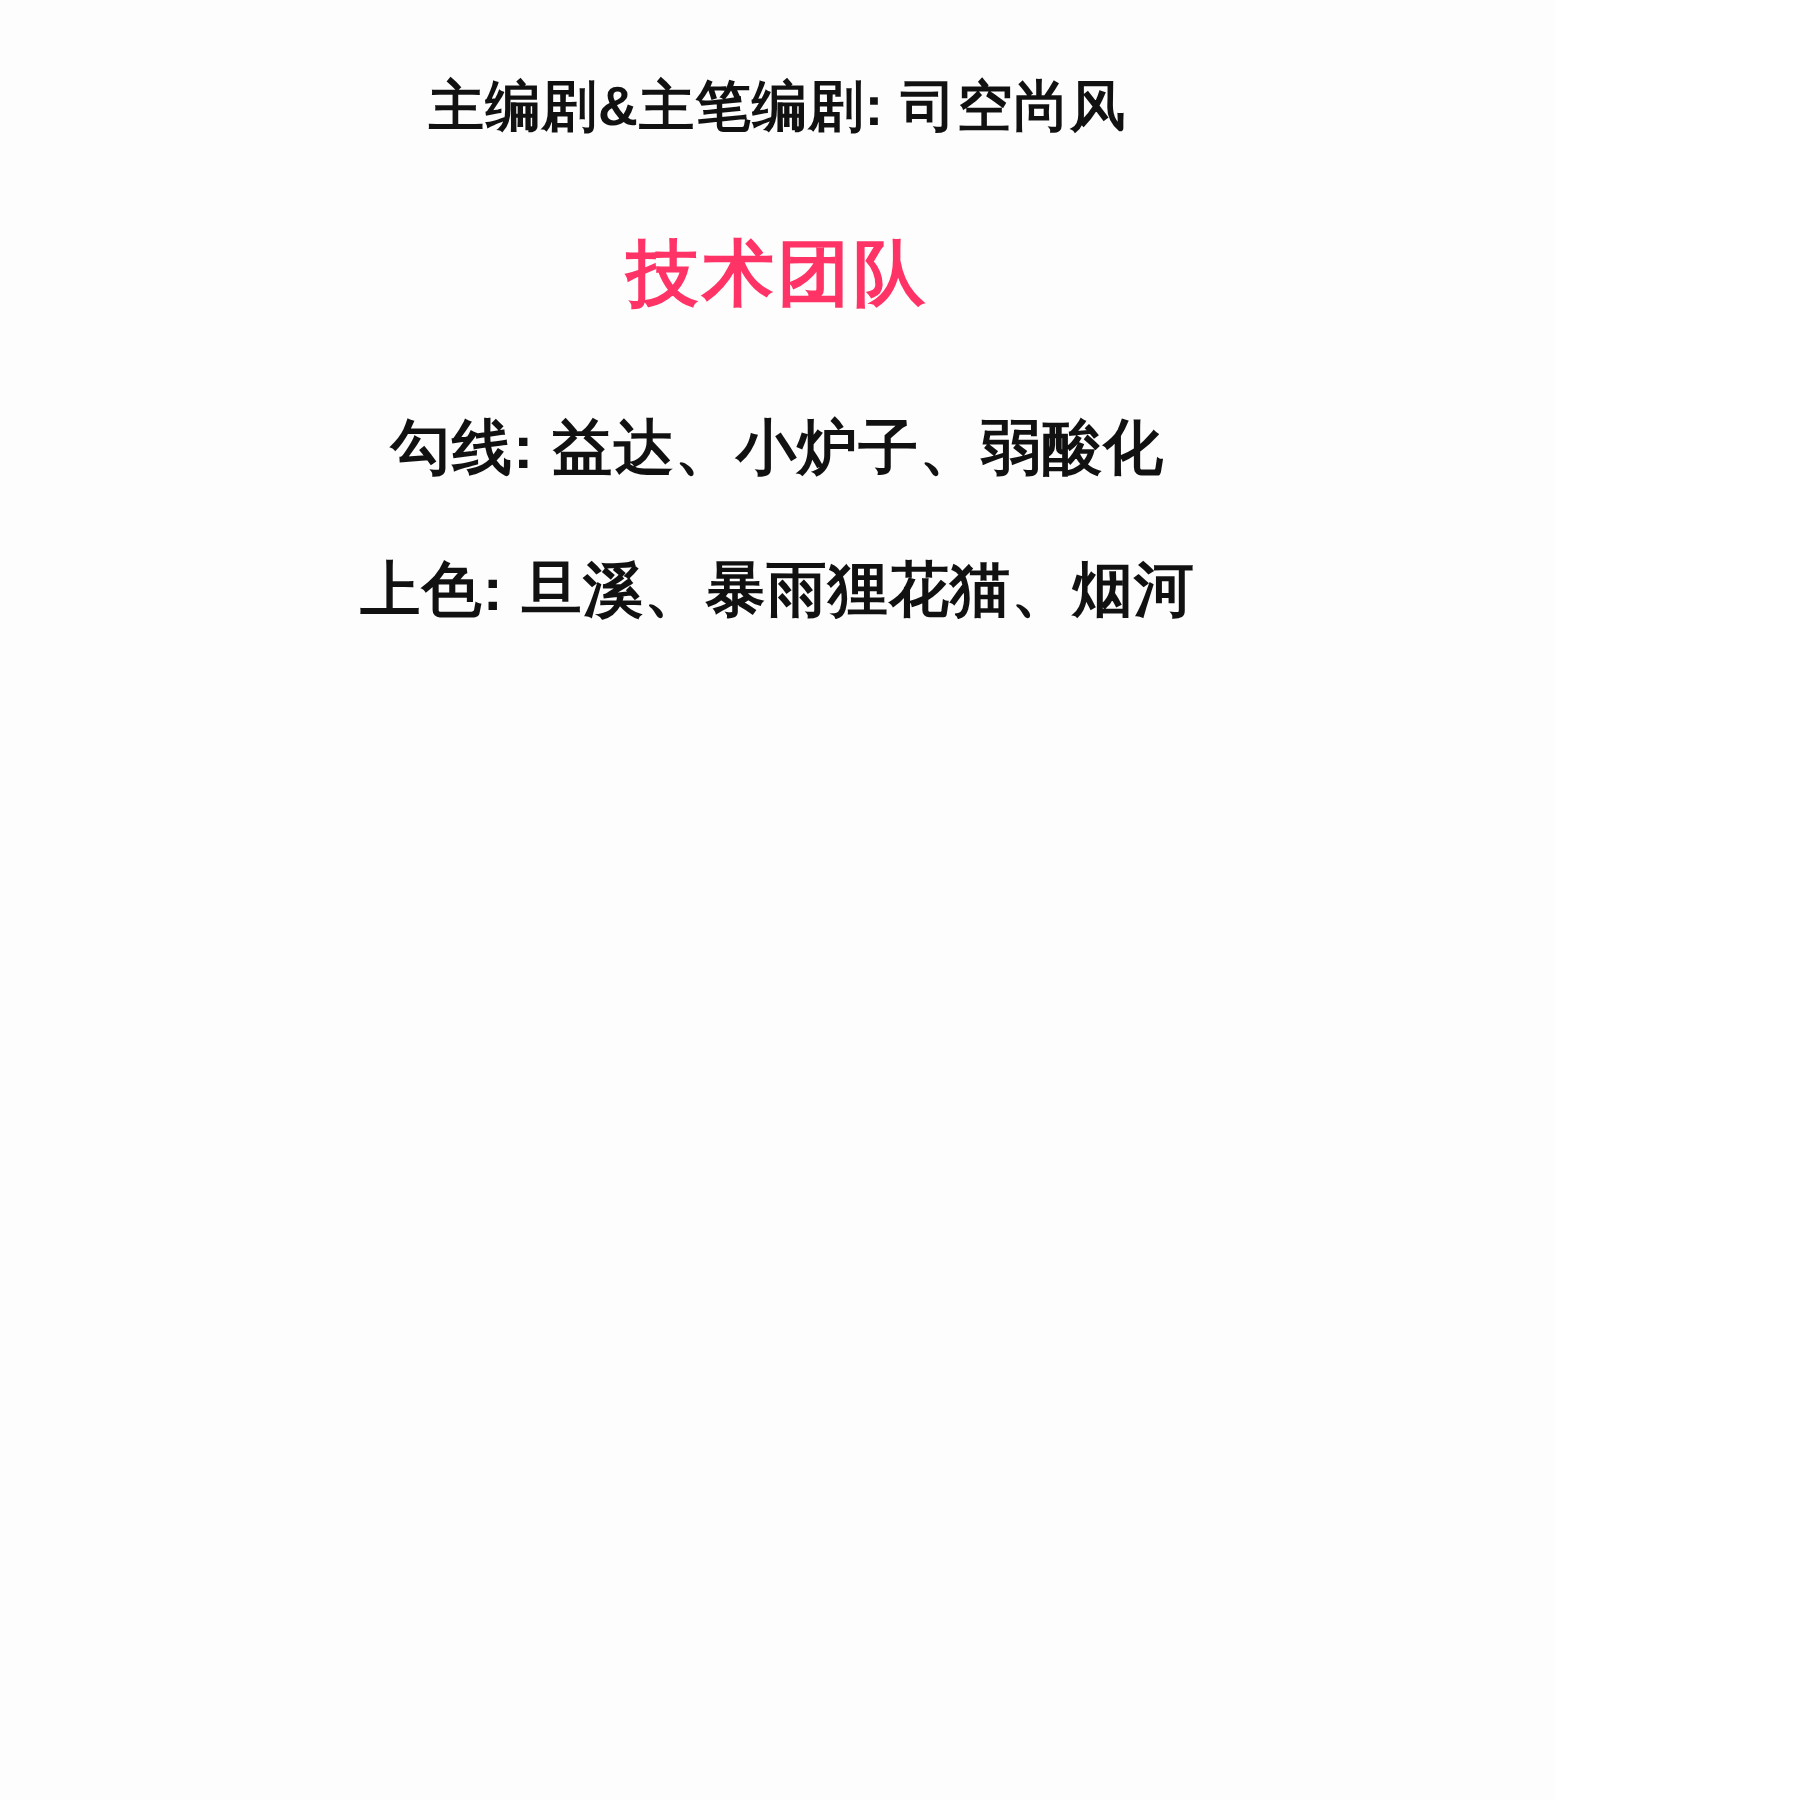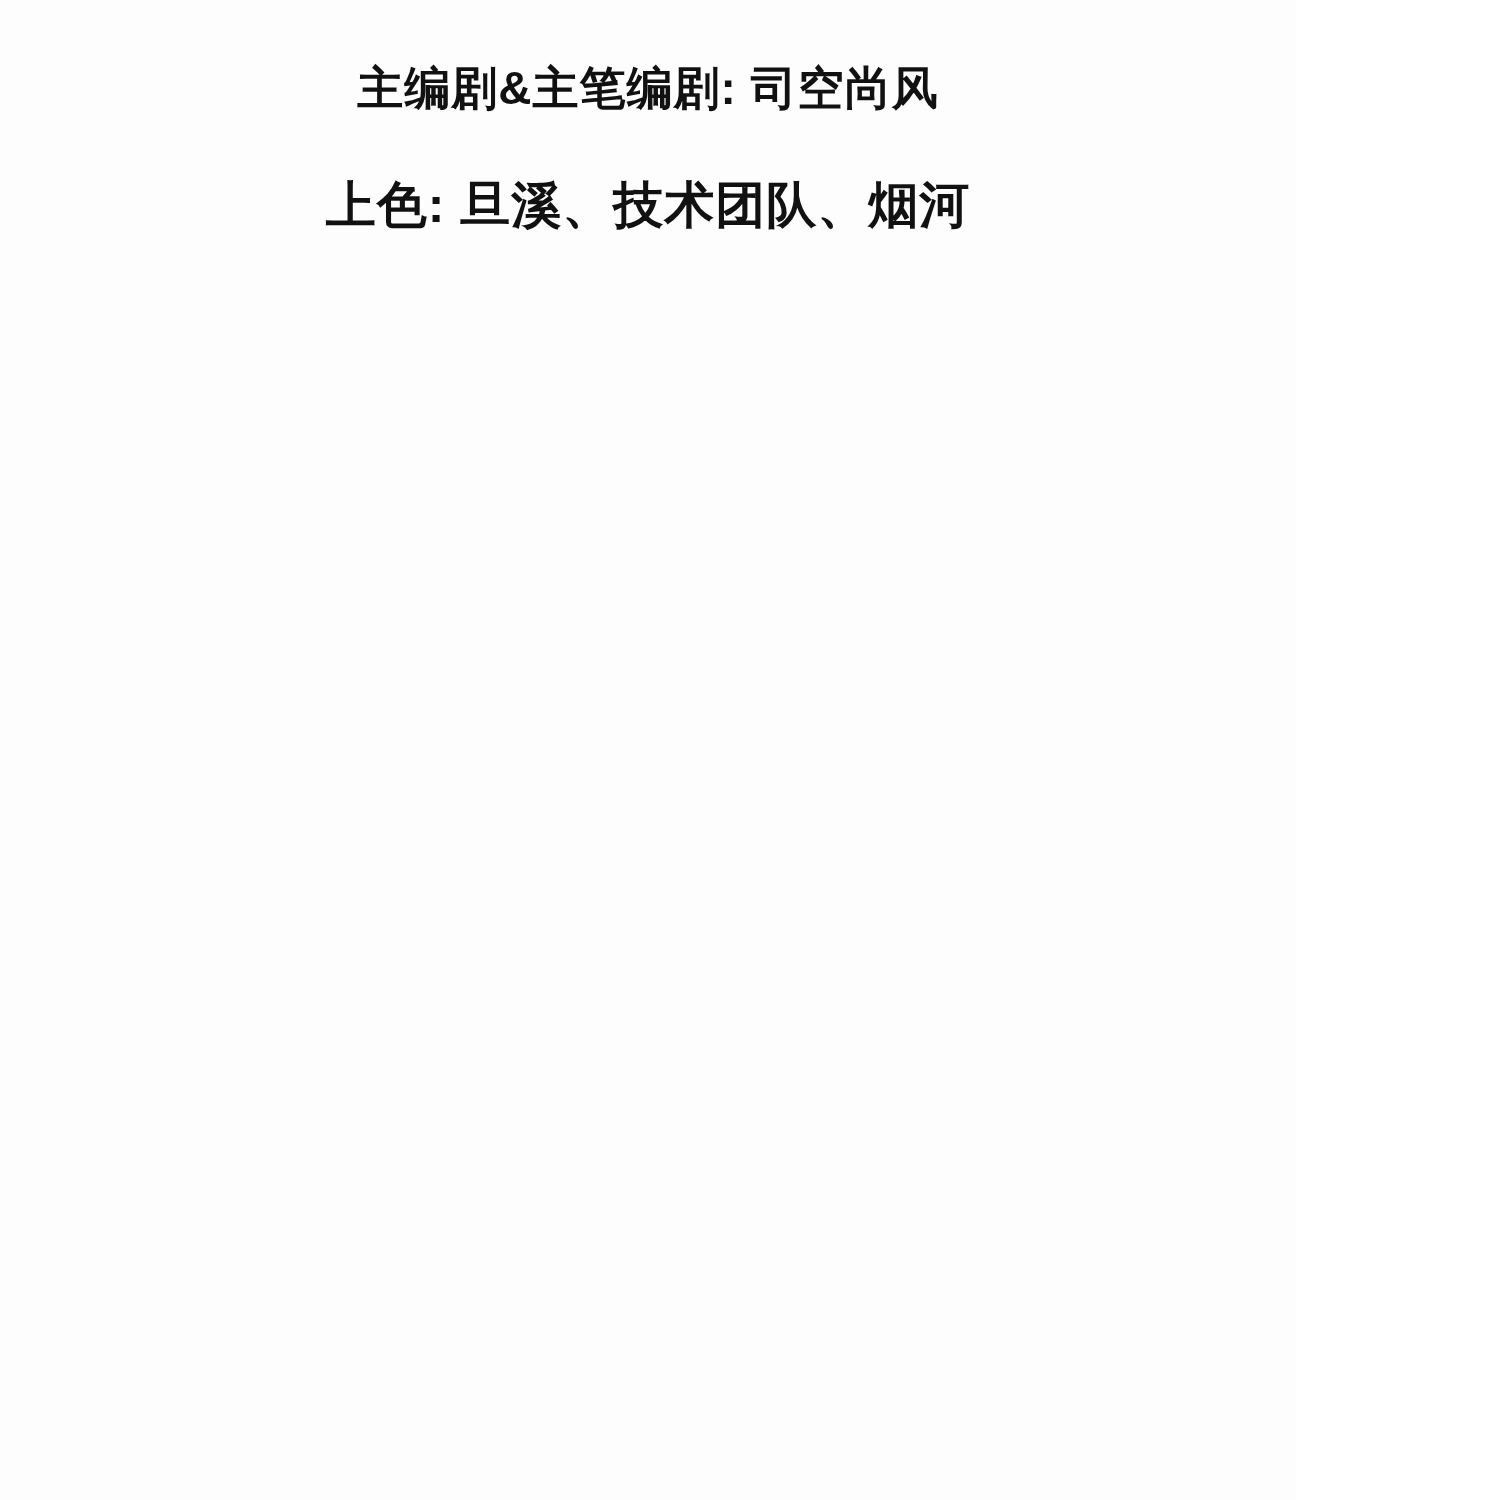--- a/index.html
+++ b/index.html
@@ -72,20 +72,22 @@
     height: 820px;
   }
 </style>
 </head>
 <body>
 
 <div class="credits-page">
 
   <div class="credit-line line-writer">主编剧&amp;主笔编剧: 司空尚风</div>
 
+  <div class="section-title">技术团队</div>
 
+  <div class="credit-line line-lineart">勾线: 益达、小炉子、弱酸化</div>
 
-  <div class="credit-line line-color">上色: 旦溪、技术团队、烟河</div>
+  <div class="credit-line line-color">上色: 旦溪、暴雨狸花猫、烟河</div>
 
 
   <div class="blank-area"></div>
 
 </div>
 
 </body></html>

